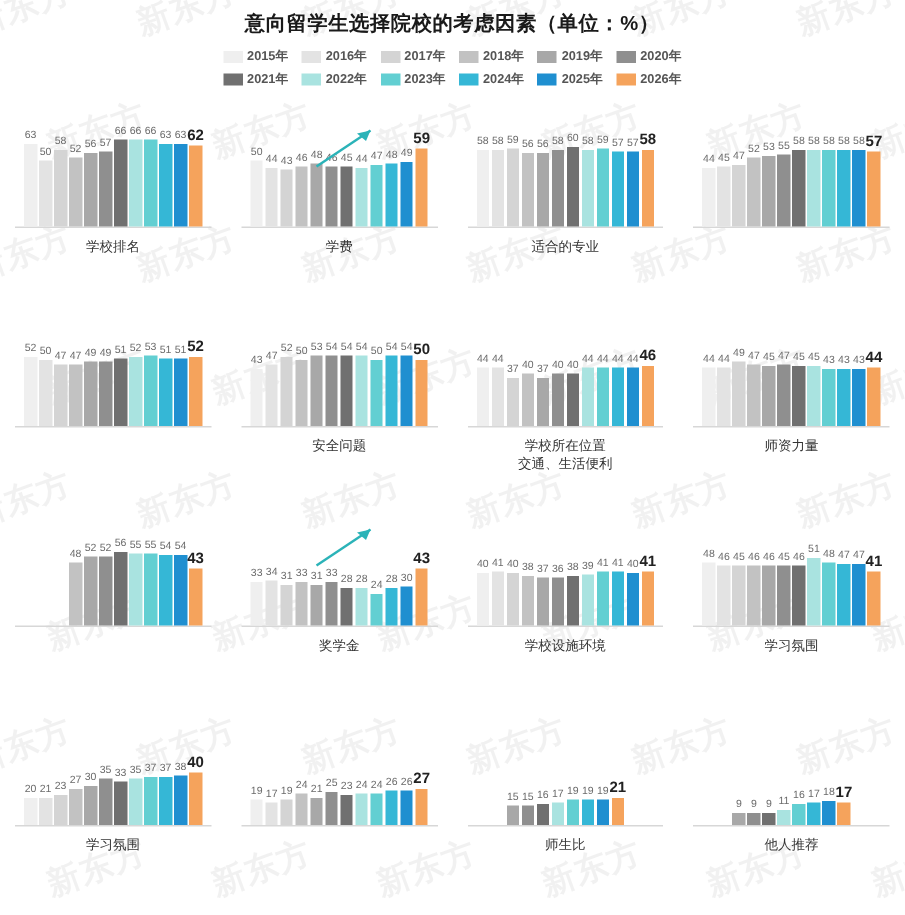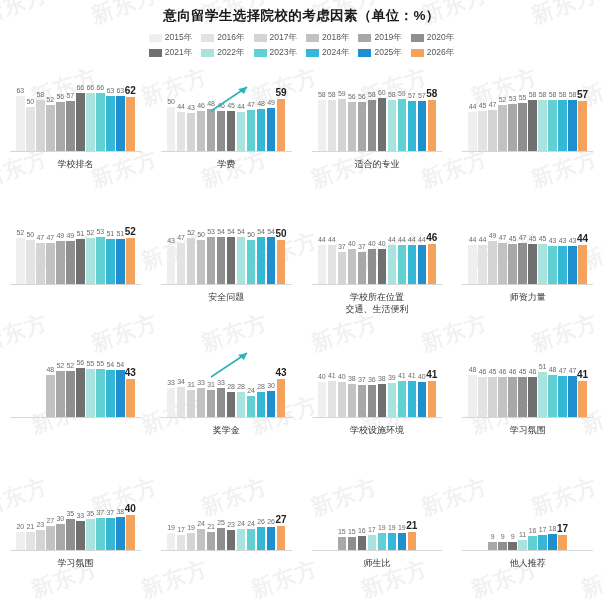--- a/index.html
+++ b/index.html
@@ -36,20 +36,21 @@
     color:#1a1a1a;
     padding-top:7px;
     letter-spacing:.4px;
   }
   .legend{
     margin-top:7px;
     display:flex;
     flex-direction:column;
     align-items:center;
     gap:3px;
+    font-weight:bold;
   }
   .legend-row{display:flex;gap:9px;justify-content:center;}
   .legend-item{display:flex;align-items:center;gap:3px;font-size:8.5px;color:#555;}
   .sw{width:13px;height:8px;display:inline-block;}
 
   .grid{
     margin-top:6px;
     display:grid;
     grid-template-columns:repeat(4,1fr);
     grid-template-rows:repeat(4,1fr);

